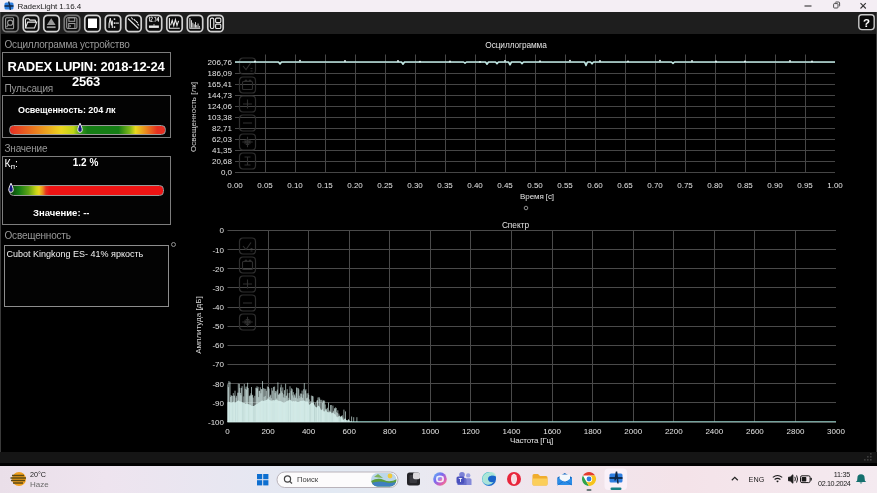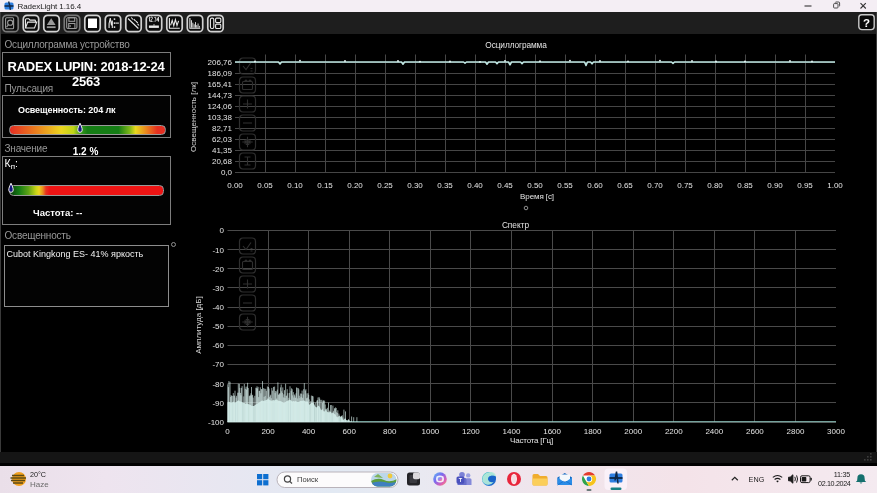--- a/index.html
+++ b/index.html
@@ -116,26 +116,26 @@
 <div class="box" style="left:2px;top:95px;width:167px;height:41px;"></div>
 <div class="abs" style="left:18px;top:104.5px;color:#fff;font-size:9px;font-weight:bold;letter-spacing:-0.1px;">Освещенность: 204 лк</div>
 <div class="abs" style="left:9px;top:124.5px;width:154.5px;height:8.5px;border-radius:4.5px;border:1px solid #9a9a9a;background:linear-gradient(90deg,#e52e23 0%,#ea7b1e 16%,#ecd51f 33%,#bed417 41%,#35961c 46%,#157d15 50%,#157d15 70%,#7ab618 77%,#e8d81e 81%,#ea851e 88%,#e5301f 95%,#e52e23 100%);"></div>
 <svg class="abs" style="left:60px;top:120px" width="40" height="20">
       <path d="M20 3.2 C 21.4 6.4 22.2 7.7 22.2 10.100000000000001 A 2.2 2.2 0 1 1 17.8 10.100000000000001 C 17.8 7.7 18.6 6.4 20 3.2 Z" fill="#14147e" stroke="#f2f2f2" stroke-width="1"></path>
     </svg>
 
 <div class="hdr" style="left:4.5px;top:142.5px;">Значение</div>
 <div class="box" style="left:2px;top:155.5px;width:167px;height:67.5px;"></div>
 <div class="abs" style="left:4.5px;top:157px;color:#fff;font-size:10.5px;font-weight:normal;">К<span style="font-size:8px;vertical-align:-2px;">п</span>:</div>
-<div class="abs" style="left:2px;top:146px;width:167px;text-align:center;color:#fff;font-size:10px;font-weight:bold;">1.2 %</div>
+<div class="abs" style="left:2px;top:157px;width:167px;text-align:center;color:#fff;font-size:10px;font-weight:bold;">1.2 %</div>
 <div class="abs" style="left:9px;top:184.5px;width:153px;height:9px;border-radius:4.5px;border:1px solid #9a9a9a;background:linear-gradient(90deg,#0b3d0b 0%,#157d15 6%,#5ea316 12%,#c8d517 17%,#ecd51f 19%,#ea8c1e 21.5%,#e63320 23.5%,#ee1414 26%,#ee1414 100%);"></div>
 <svg class="abs" style="left:0px;top:180px" width="30" height="20">
       <path d="M11 3.2 C 12.4 6.4 13.2 7.7 13.2 10.100000000000001 A 2.2 2.2 0 1 1 8.8 10.100000000000001 C 8.8 7.7 9.6 6.4 11 3.2 Z" fill="#14147e" stroke="#f2f2f2" stroke-width="1"></path>
     </svg>
-<div class="abs" style="left:33px;top:206.5px;color:#fff;font-size:9.5px;font-weight:bold;">Частота: --</div>
+<div class="abs" style="left:33px;top:206.5px;color:#fff;font-size:9.5px;font-weight:bold;">Значение: --</div>
 
 <div class="hdr" style="left:4.5px;top:229.5px;">Освещенность</div>
 <div class="box" style="left:3.5px;top:244.5px;width:163px;height:60.5px;border-color:#8d8d8d;"></div>
 <div class="abs" style="left:6.5px;top:248.5px;color:#f2f2f2;font-size:9px;">Cubot Kingkong ES- 41% яркость</div>
 <div class="abs" style="left:170.5px;top:241.5px;width:3.6px;height:3.6px;border:1px solid #909090;border-radius:50%;"></div>
 
 <div class="abs" style="left:0;top:452px;width:877px;height:10.5px;background:#151515;"></div>
 <svg class="abs" style="left:862px;top:453px" width="12" height="9">
   <g fill="#3d3d3d">
         <rect x="8" y="6" width="1.6" height="1.6"></rect>

